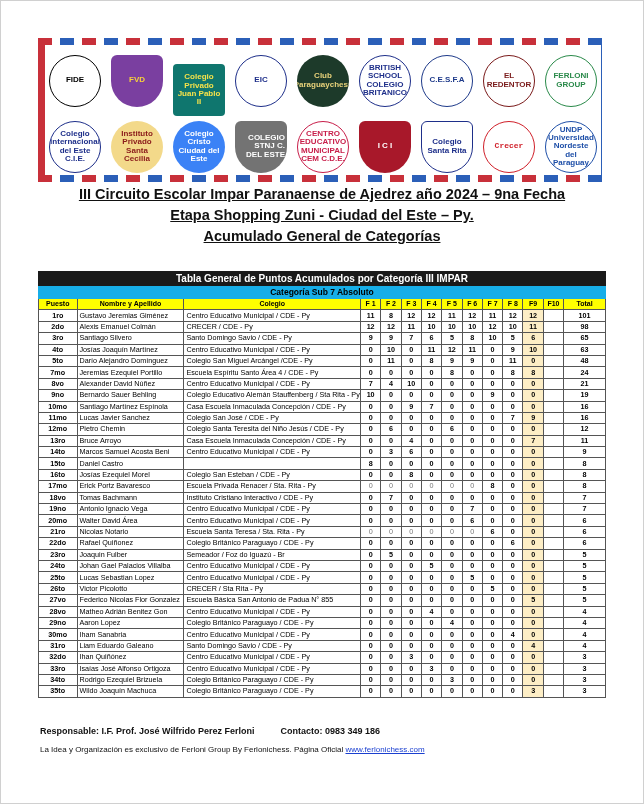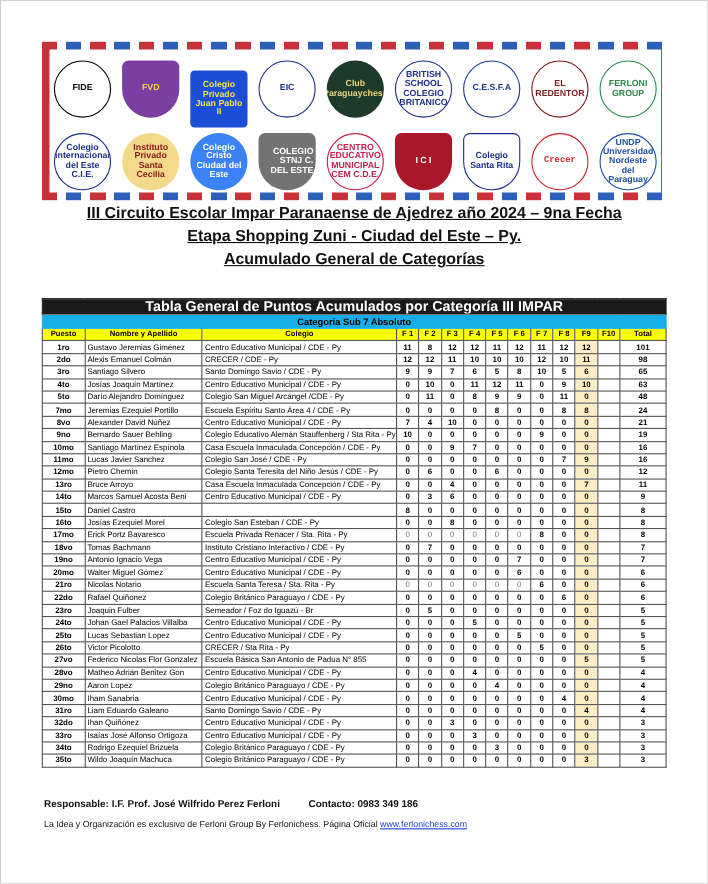--- a/index.html
+++ b/index.html
@@ -35,21 +35,21 @@
   .titles { position: absolute; left: 0; top: 184px; width: 644px; text-align: center; }
   .title-line {
     font-family: "Liberation Sans", sans-serif; font-weight: bold; font-size: 14.5px;
     text-decoration: underline; height: 21px; line-height: 21px; color: #111;
   }
 
   
   .tbl-wrap { position: absolute; left: 38px; top: 271px; width: 568px; }
   table { border-collapse: collapse; width: 568px; table-layout: fixed; font-size: 7.2px; }
   td, th { border: 1px solid #555; padding: 0 2px; height: 10.4px; line-height: 10px; white-space: nowrap; overflow: hidden; }
-  .hdr-black td { background: #1a1a1a; color: #fff; font-weight: bold; font-size: 13px; text-align: center; height: 13px; border-color: #1a1a1a; }
+  .hdr-black td { background: #1a1a1a; color: #fff; font-weight: bold; font-size: 10px; text-align: center; height: 13px; border-color: #1a1a1a; }
   .hdr-blue td { background: #17aee8; color: #000; font-weight: bold; font-size: 8.5px; text-align: center; height: 12px; border-color: #17aee8; }
   .hdr-yellow th { background: #ffff00; color: #000; font-weight: bold; font-size: 7px; text-align: center; }
   td.pos { font-weight: bold; text-align: center; }
   td.num { text-align: center; font-weight: bold; }
   td.num.gray { color: #777; font-weight: normal; }
   td.f9 { background: #fdeec6; }
   td.total { text-align: center; font-weight: bold; }
   td.name, td.school { text-align: left; }
 
   
@@ -64,21 +64,21 @@
 <div class="page-border"></div>
 
 <div class="banner">
   <div class="banner-inner" id="banner-inner">
       <div class="logo plain" style="background: rgb(255, 255, 255); color: rgb(0, 0, 0); border: 1px solid rgb(0, 0, 0);">
         <span>FIDE</span>
       </div>
       <div class="logo shield" style="background: rgb(122, 63, 160); color: rgb(247, 210, 58);">
         <span>FVD</span>
       </div>
-      <div class="logo square" style="background: #1d4ed8; color: rgb(245, 226, 74); margin-top: 19px;">
+      <div class="logo square" style="background: #0f766e; color: rgb(245, 226, 74); margin-top: 19px;">
         <span>Colegio Privado Juan Pablo II</span>
       </div>
       <div class="logo plain" style="background: rgb(255, 255, 255); color: rgb(30, 47, 138); border: 1px solid rgb(30, 47, 138);">
         <span>EIC</span>
       </div>
       <div class="logo circle" style="background: rgb(29, 58, 42); color: rgb(232, 210, 122);">
         <span>Club Paraguaychess</span>
       </div>
       <div class="logo plain" style="background: rgb(255, 255, 255); color: rgb(30, 47, 138); border: 1px solid rgb(30, 47, 138);">
         <span>BRITISH SCHOOL COLEGIO BRITANICO</span>
@@ -452,21 +452,21 @@
           <td class="num">0</td>
           <td class="num">7</td>
           <td class="num">0</td>
           <td class="num">0</td>
           <td class="num f9">0</td>
           <td class="num"></td>
           <td class="total">7</td>
         </tr>
         <tr>
           <td class="pos">20mo</td>
-          <td class="name">Walter Miguel Gómez</td>
+          <td class="name">Walter David Área</td>
           <td class="school">Centro Educativo Municipal / CDE - Py</td>
           <td class="num">0</td>
           <td class="num">0</td>
           <td class="num">0</td>
           <td class="num">0</td>
           <td class="num">0</td>
           <td class="num">6</td>
           <td class="num">0</td>
           <td class="num">0</td>
           <td class="num f9">0</td>

